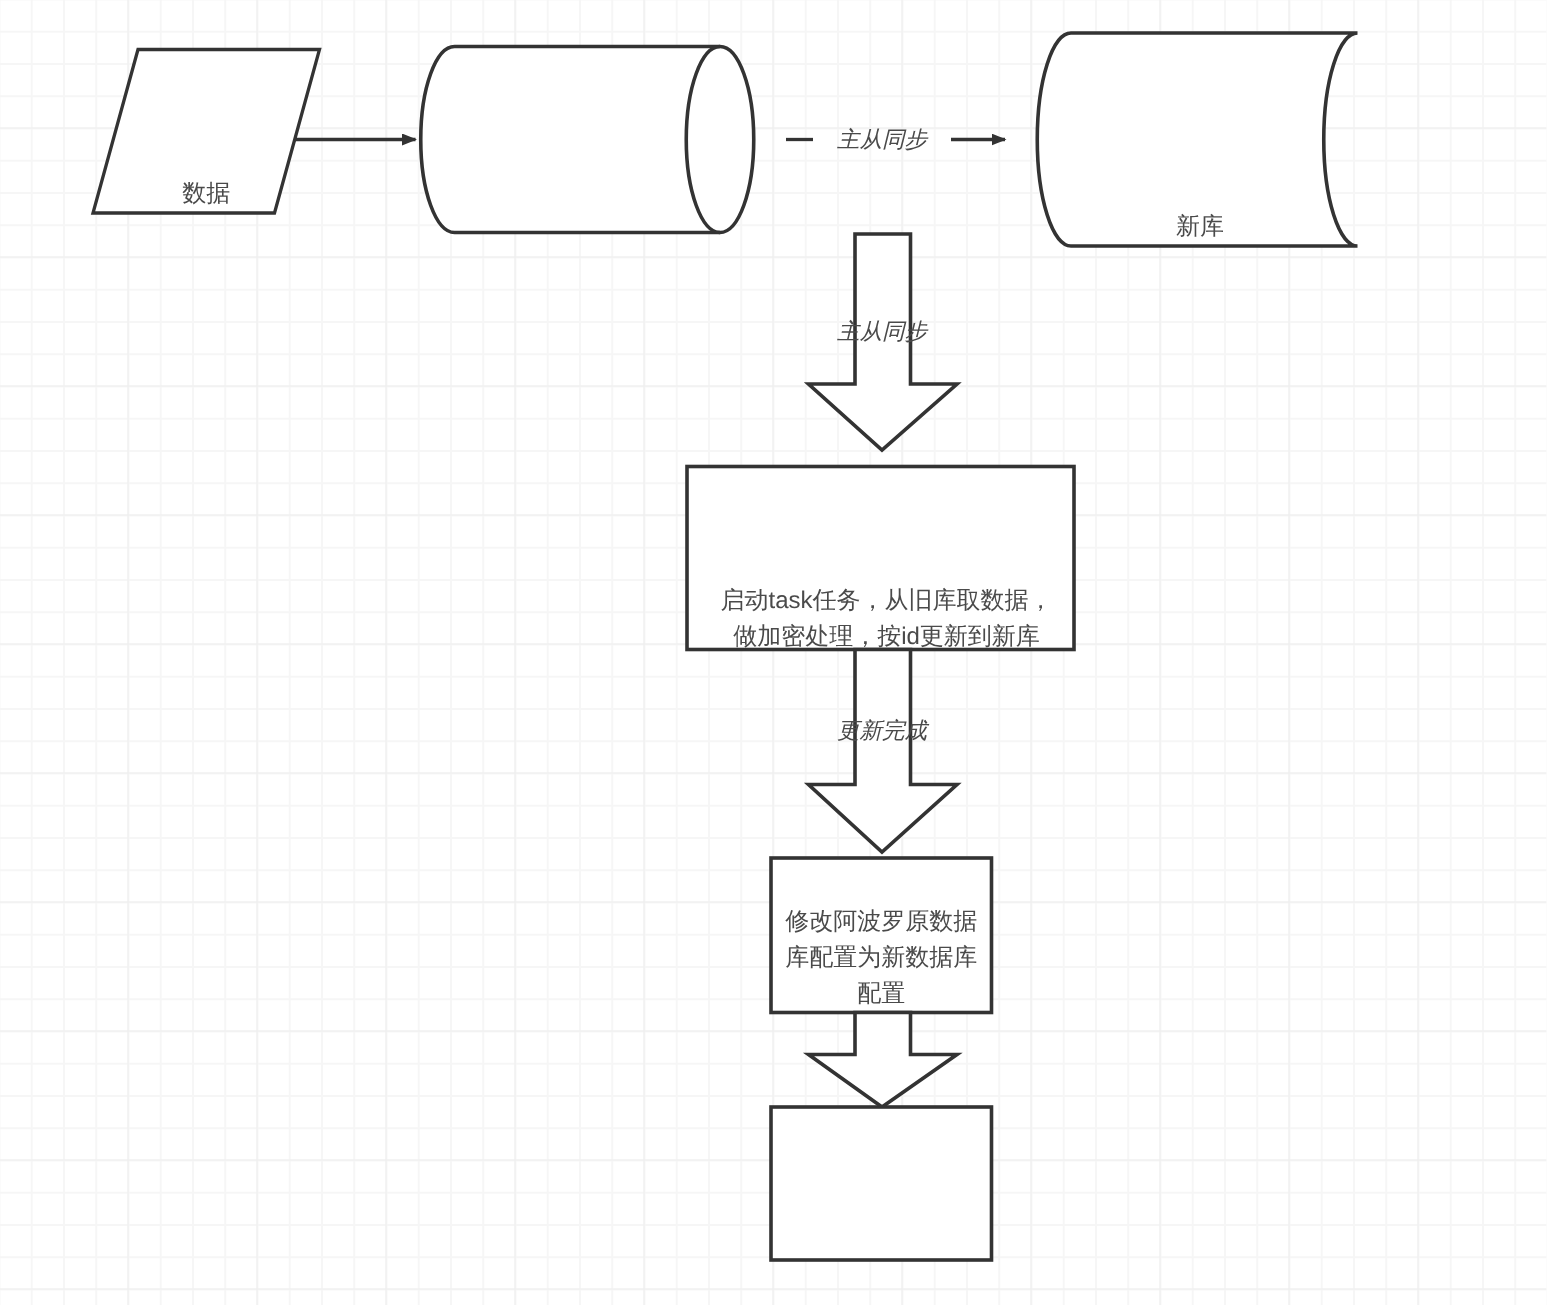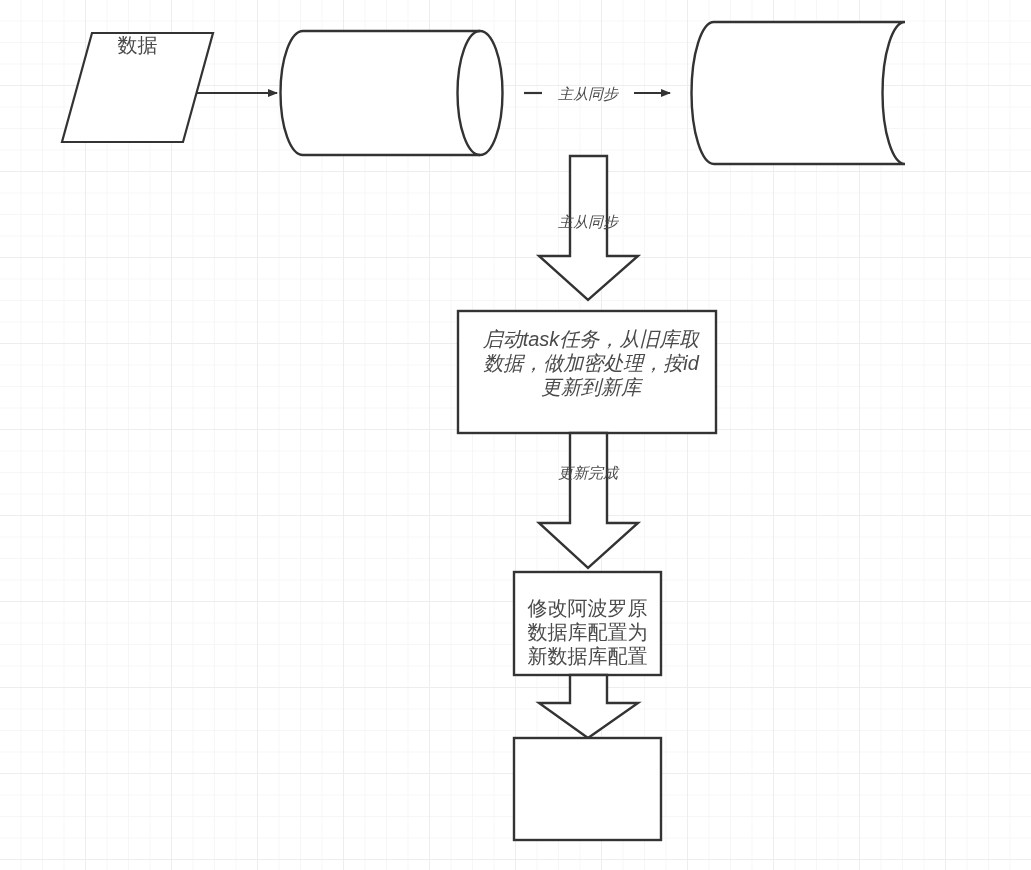--- a/index.html
+++ b/index.html
@@ -37,25 +37,25 @@
     color: #4a4a4a;
     font-size: 15px;
     line-height: 18px;
     text-align: center;
     white-space: nowrap;
     font-style: italic;
   }
   .box-label {
     position: absolute;
     display: flex;
-    align-items: flex-start;
+    align-items: flex-end;
     justify-content: center;
     text-align: center;
     color: #4a4a4a;
-    font-size: 20px;
+    font-size: 16px;
     line-height: 24px;
   }
 </style>
 </head>
 <body>
 
 <div id="canvas">
 
   <svg id="vector-layer" viewBox="0 0 1031 870" xmlns="http://www.w3.org/2000/svg">
 
@@ -117,29 +117,32 @@
       <rect x="514" y="738" width="147" height="102" fill="#ffffff" stroke="#333333" stroke-width="2.4"></rect>
     </g>
 
   </svg>
 
   <div class="box-label" style="left:62px; top:33px; width:151px; height:109px;">
     <span>数据</span>
   </div>
 
 
+  <div class="box-label" style="left:700px; top:22px; width:200px; height:142px;">
+    <span>新库</span>
+  </div>
 
-  <div class="box-label" style="left:470px; top:311px; width:234px; height:122px; padding:16px 4px;font-style:italic;">
+  <div class="box-label" style="left:470px; top:311px; width:234px; height:122px; padding:4px 4px;">
     <span>启动task任务，从旧库取数据，做加密处理，按id更新到新库</span>
   </div>
 
-  <div class="box-label" style="left:518px; top:596px; width:139px; height:103px;">
+  <div class="box-label" style="left:518px; top:572px; width:139px; height:103px;">
     <span>修改阿波罗原数据库配置为新数据库配置</span>
   </div>
 
 
   <div class="lbl-edge" style="left:540px; top:85px; width:96px;">主从同步</div>
 
   <div class="lbl-edge" style="left:528px; top:213px; width:120px;">主从同步</div>
 
-  <div class="lbl-edge" style="left:528px; top:464px; width:120px;">更新完成</div>
+  <div class="lbl-edge" style="left:528px; top:479px; width:120px;">更新完成</div>
 
 </div>
 
 </body></html>

